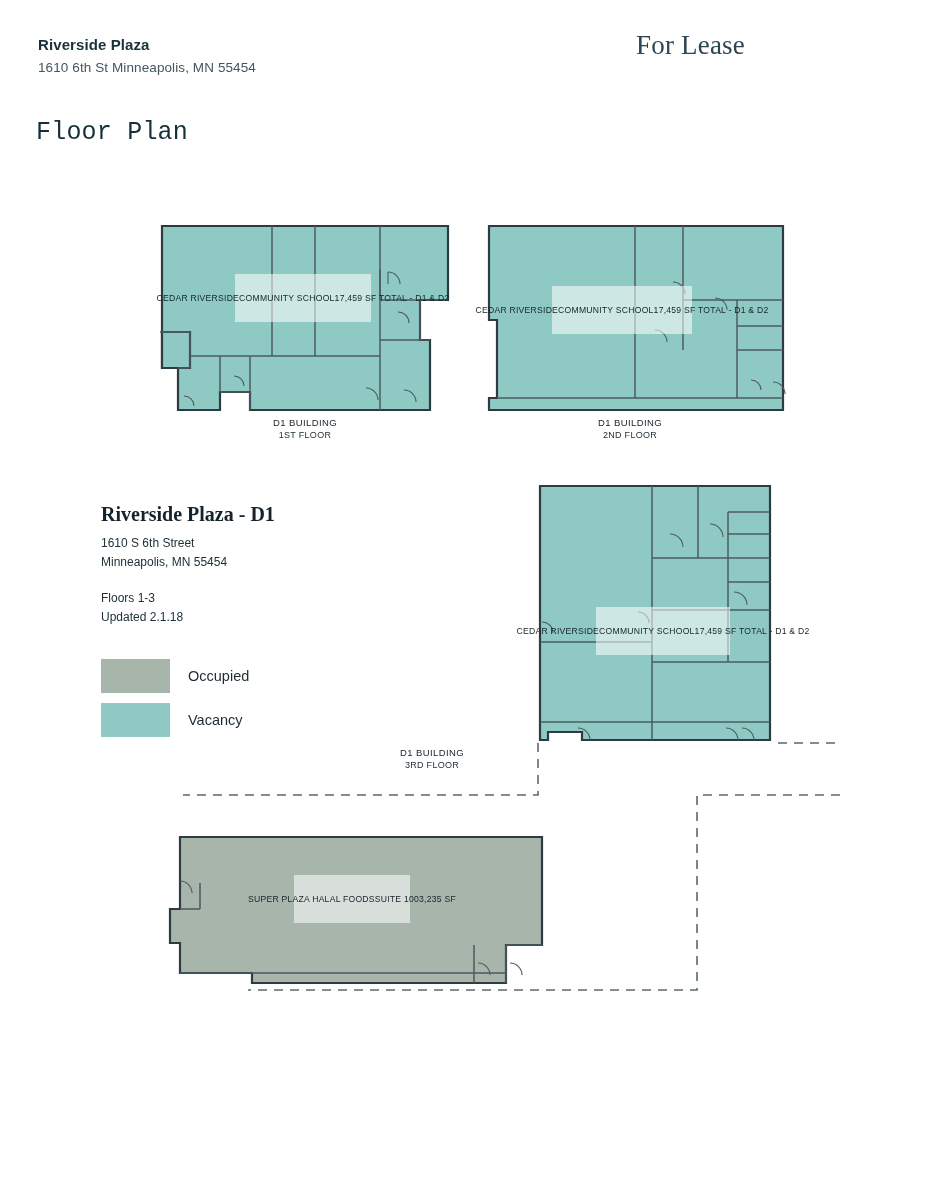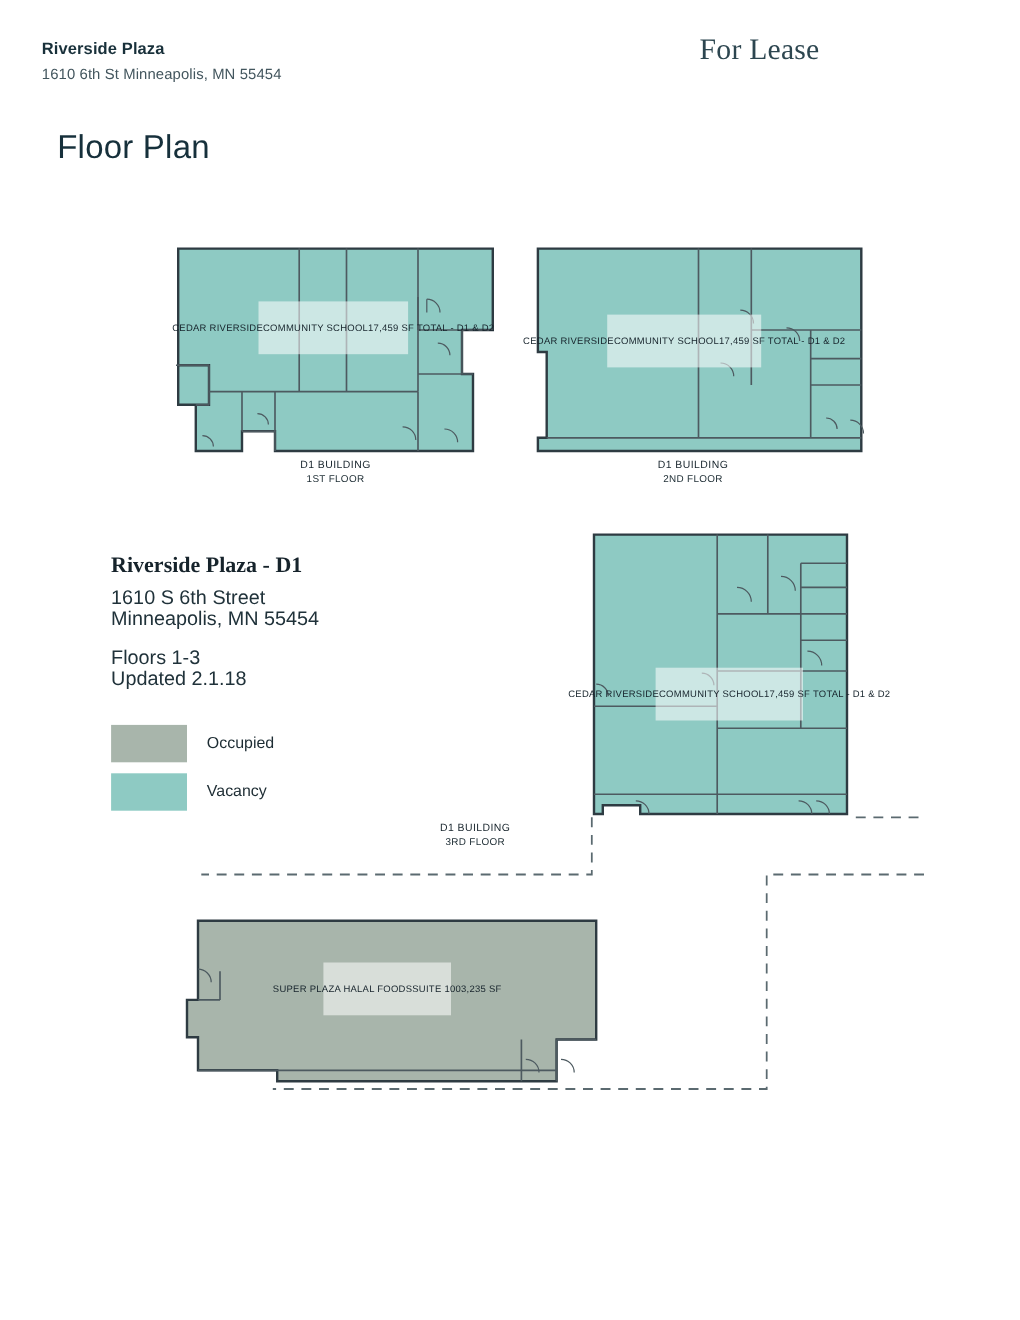--- a/index.html
+++ b/index.html
@@ -43,42 +43,42 @@
     position: absolute;
     right: 38px; top: 30px;
     font-family: "Liberation Serif", serif;
     font-size: 27px;
     color: #2d4650;
     letter-spacing: 0.2px;
   }
 
   .page-title {
     position: absolute;
-    left: 52px; top: 118px;
-    font-family: Liberation Sans, sans-serif;
-    font-size: 30px;
+    left: 36px; top: 118px;
+    font-family: Liberation Mono, monospace;
+    font-size: 25px;
     color: #16303b;
     letter-spacing: 0.2px;
   }
 
   
   .info {
     position: absolute;
     left: 101px; top: 503px;
     width: 300px;
   }
   .info-title {
     font-family: "Liberation Serif", serif;
     font-weight: bold;
     font-size: 20px;
     color: #16232b;
     margin-bottom: 8px;
   }
   .info-line {
-    font-size: 18px;
+    font-size: 12px;
     color: #20323a;
     line-height: 19px;
   }
   .info-gap {
     height: 17px;
   }
 
   .legend {
     position: absolute;
     left: 101px; top: 659px;

